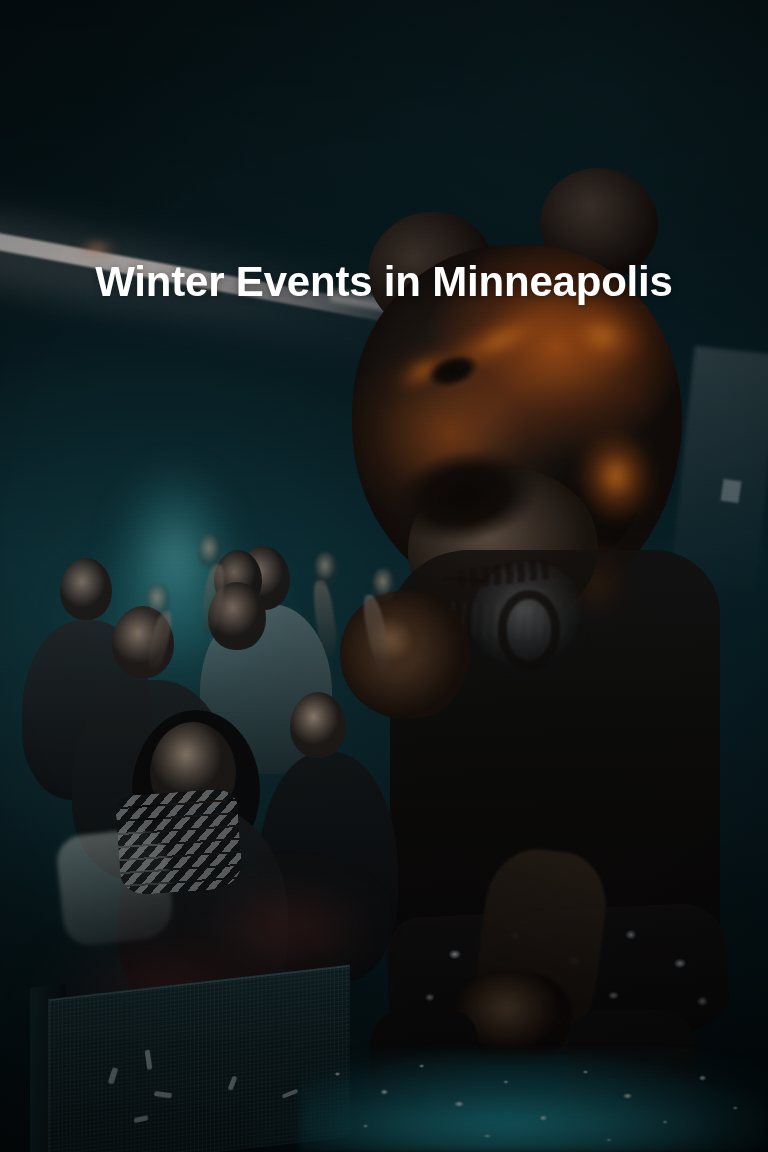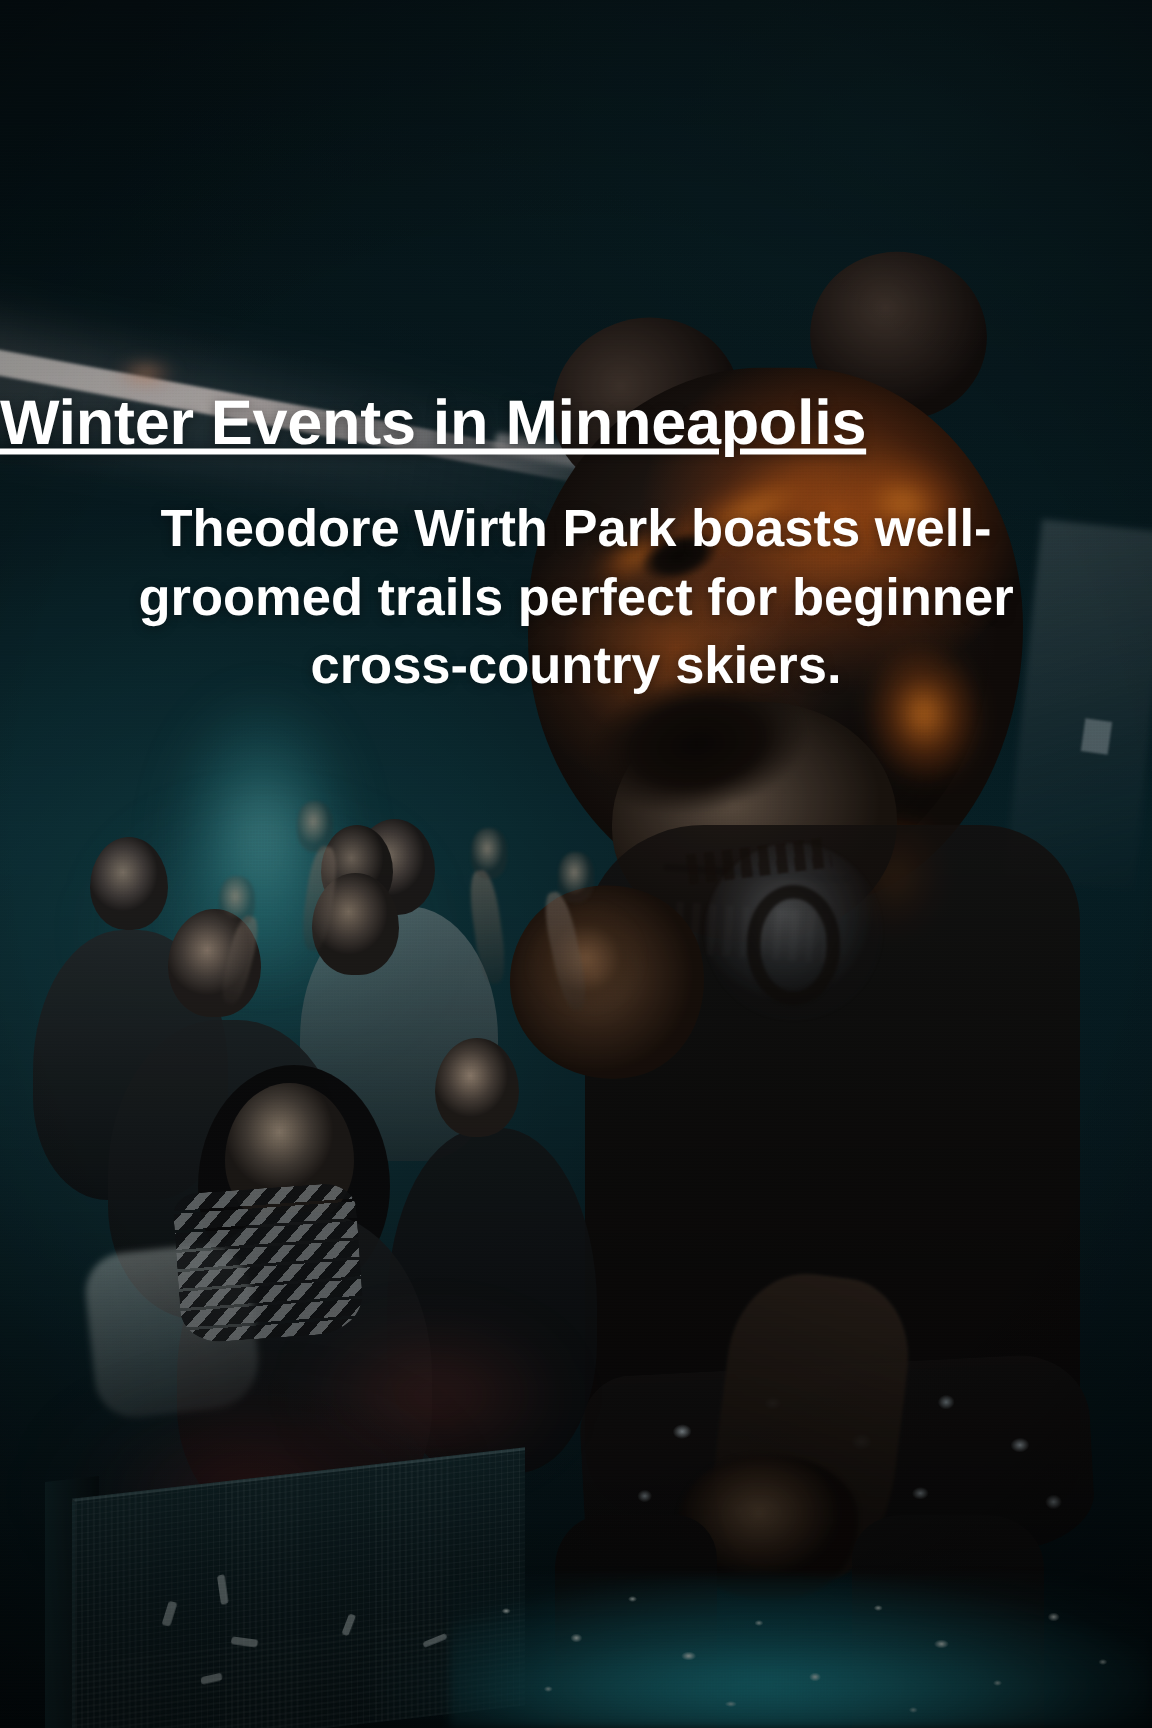--- a/index.html
+++ b/index.html
@@ -395,28 +395,27 @@
   
   #text-overlay {
     position: absolute;
     inset: 0;
     z-index: 50;
   }
   #title {
     position: absolute;
     left: 0; right: 0;
     top: 259px;
-    text-align: left;
+    text-align: center;
     color: #ffffff;
     font-size: 42px;
     font-weight: 700;
     letter-spacing: -0.2px;
     line-height: 1.1;
     text-shadow: 0 1px 7px rgba(0,0,0,0.38);
-    text-decoration: underline;
   }
   #subtitle {
     position: absolute;
     left: 84px; right: 84px;
     top: 330px;
     text-align: center;
     color: #ffffff;
     font-size: 35px;
     font-weight: 700;
     line-height: 1.30;
@@ -536,17 +535,16 @@
   <div id="floor2" class="layer"></div>
   <div id="confetti" class="layer"></div>
 
   <div id="cool-grade" class="layer"></div>
   <div id="grain" class="layer"></div>
   <div id="vignette" class="layer"></div>
 
   <div id="text-overlay">
     <div id="title">Winter Events in Minneapolis</div>
 
-    <div id="subtitle">Theodore Wirth Park boasts well-groomed trails perfect for beginner cross-country skiers.</div>
 
   </div>
 
 </div>
 
 </body></html>

